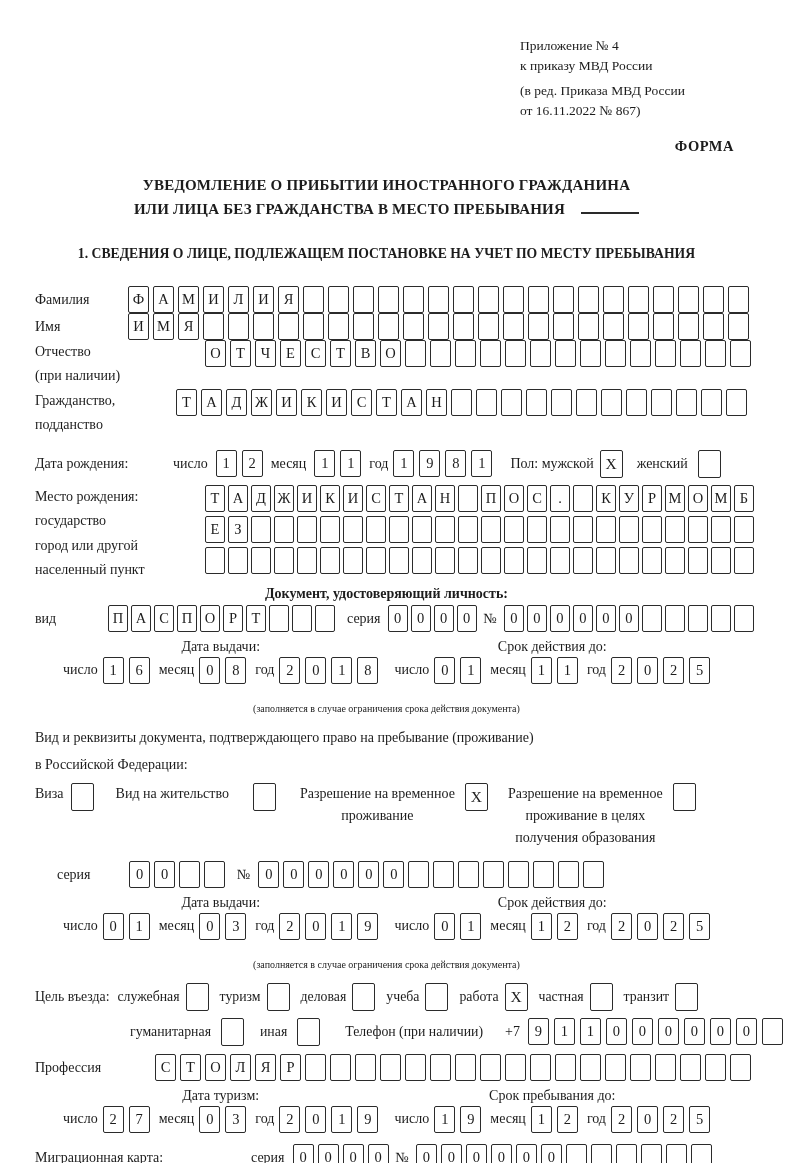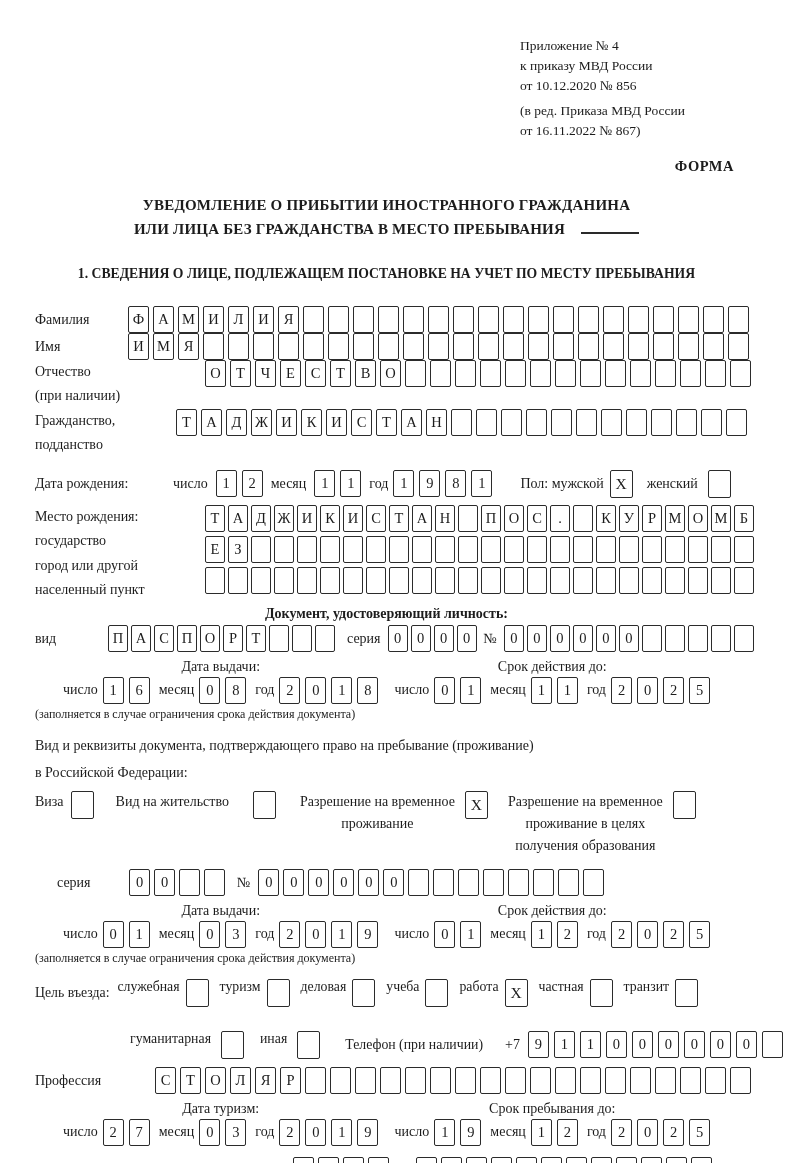--- a/index.html
+++ b/index.html
@@ -46,49 +46,48 @@
 
   
   .dates { display:flex; margin-top:7px; }
   .db-left { margin-left:28px; }
   .db-right { margin-left:auto; margin-right:28px;font-family:Liberation Serif, serif; }
   .date-head { text-align:center; font-size:14px; margin-bottom:2px; }
   .date-line { display:flex; align-items:center; font-size:14px; }
   .date-line .dl-lbl { margin-right:5px; }
   .date-line .cells { margin-right:9px; }
   .date-line .cells:last-child { margin-right:0; }
-  .note { text-align:left; font-size:12px; margin-top:3px; }
+  .note { text-align:center; font-size:10px; margin-top:19px; }
 
   
   .intro { font-size:14px; line-height:1.95; margin-top:10px; }
   .permits { display:flex; align-items:flex-start; margin-top:5px; font-size:14px; }
   .permit { display:flex; align-items:flex-start; }
   .ptxt { line-height:1.55; }
   .ptxt.center { text-align:center; }
   .permit .cb { margin-left:10px; }
 
   
   .purpose { display:flex; align-items:center; font-size:13.8px; margin-top:13px; white-space:nowrap; }
-  .popt { display:inline-flex; margin-right:11px; }
+  .popt { display:inline-flex; align-items:center; margin-right:11px; }
   .popt .cb { margin-left:6px; }
   .plbl { margin-right:8px; }
-  .purpose2 { margin-left:95px; margin-top:24px; }
+  .purpose2 { margin-left:95px; margin-top:7px; }
   .phone-lbl { margin-left:14px; margin-right:22px; }
   .pfx { margin-right:8px; font-size:14px; }
 </style>
 </head>
 <body>
 
 <div class="page">
 
   <div class="hdr">
     <div class="hdr-block">
       <div>Приложение № 4</div>
       <div>к приказу МВД России</div>
-      <div>от 10.12.2020 № 856</div>
       <div class="hdr-gap">(в ред. Приказа МВД России</div>
       <div>от 16.11.2022 № 867)</div>
     </div>
   </div>
   <div class="forma">ФОРМА</div>
 
   <div class="title">
     <div>УВЕДОМЛЕНИЕ О ПРИБЫТИИ ИНОСТРАННОГО ГРАЖДАНИНА</div>
     <div><span>ИЛИ ЛИЦА БЕЗ ГРАЖДАНСТВА В МЕСТО ПРЕБЫВАНИЯ</span><span class="blank-line"></span></div>
   </div>
@@ -232,21 +231,21 @@
         <span class="cell">1</span>
         <span class="cell">1</span>
       </span>
     <span class="inline-lbl" style="margin-right:5px;">год</span>
     <span class="cells date">
         <span class="cell">1</span>
         <span class="cell">9</span>
         <span class="cell">8</span>
         <span class="cell">1</span>
       </span>
-    <span class="inline-lbl" style="margin-left:28px; margin-right:6px;font-family:Liberation Serif, serif;">Пол: мужской</span>
+    <span class="inline-lbl" style="margin-left:18px; margin-right:6px;font-family:Liberation Serif, serif;">Пол: мужской</span>
     <span class="cb">X</span>
     <span class="inline-lbl" style="margin-left:14px; margin-right:10px;">женский</span>
     <span class="cb"></span>
   </div>
 
   <div class="row" style="margin-top:7px;">
     <span class="lbl multi w170">
       <div>Место рождения:</div>
       <div>государство</div>
       <div>город или другой</div>

